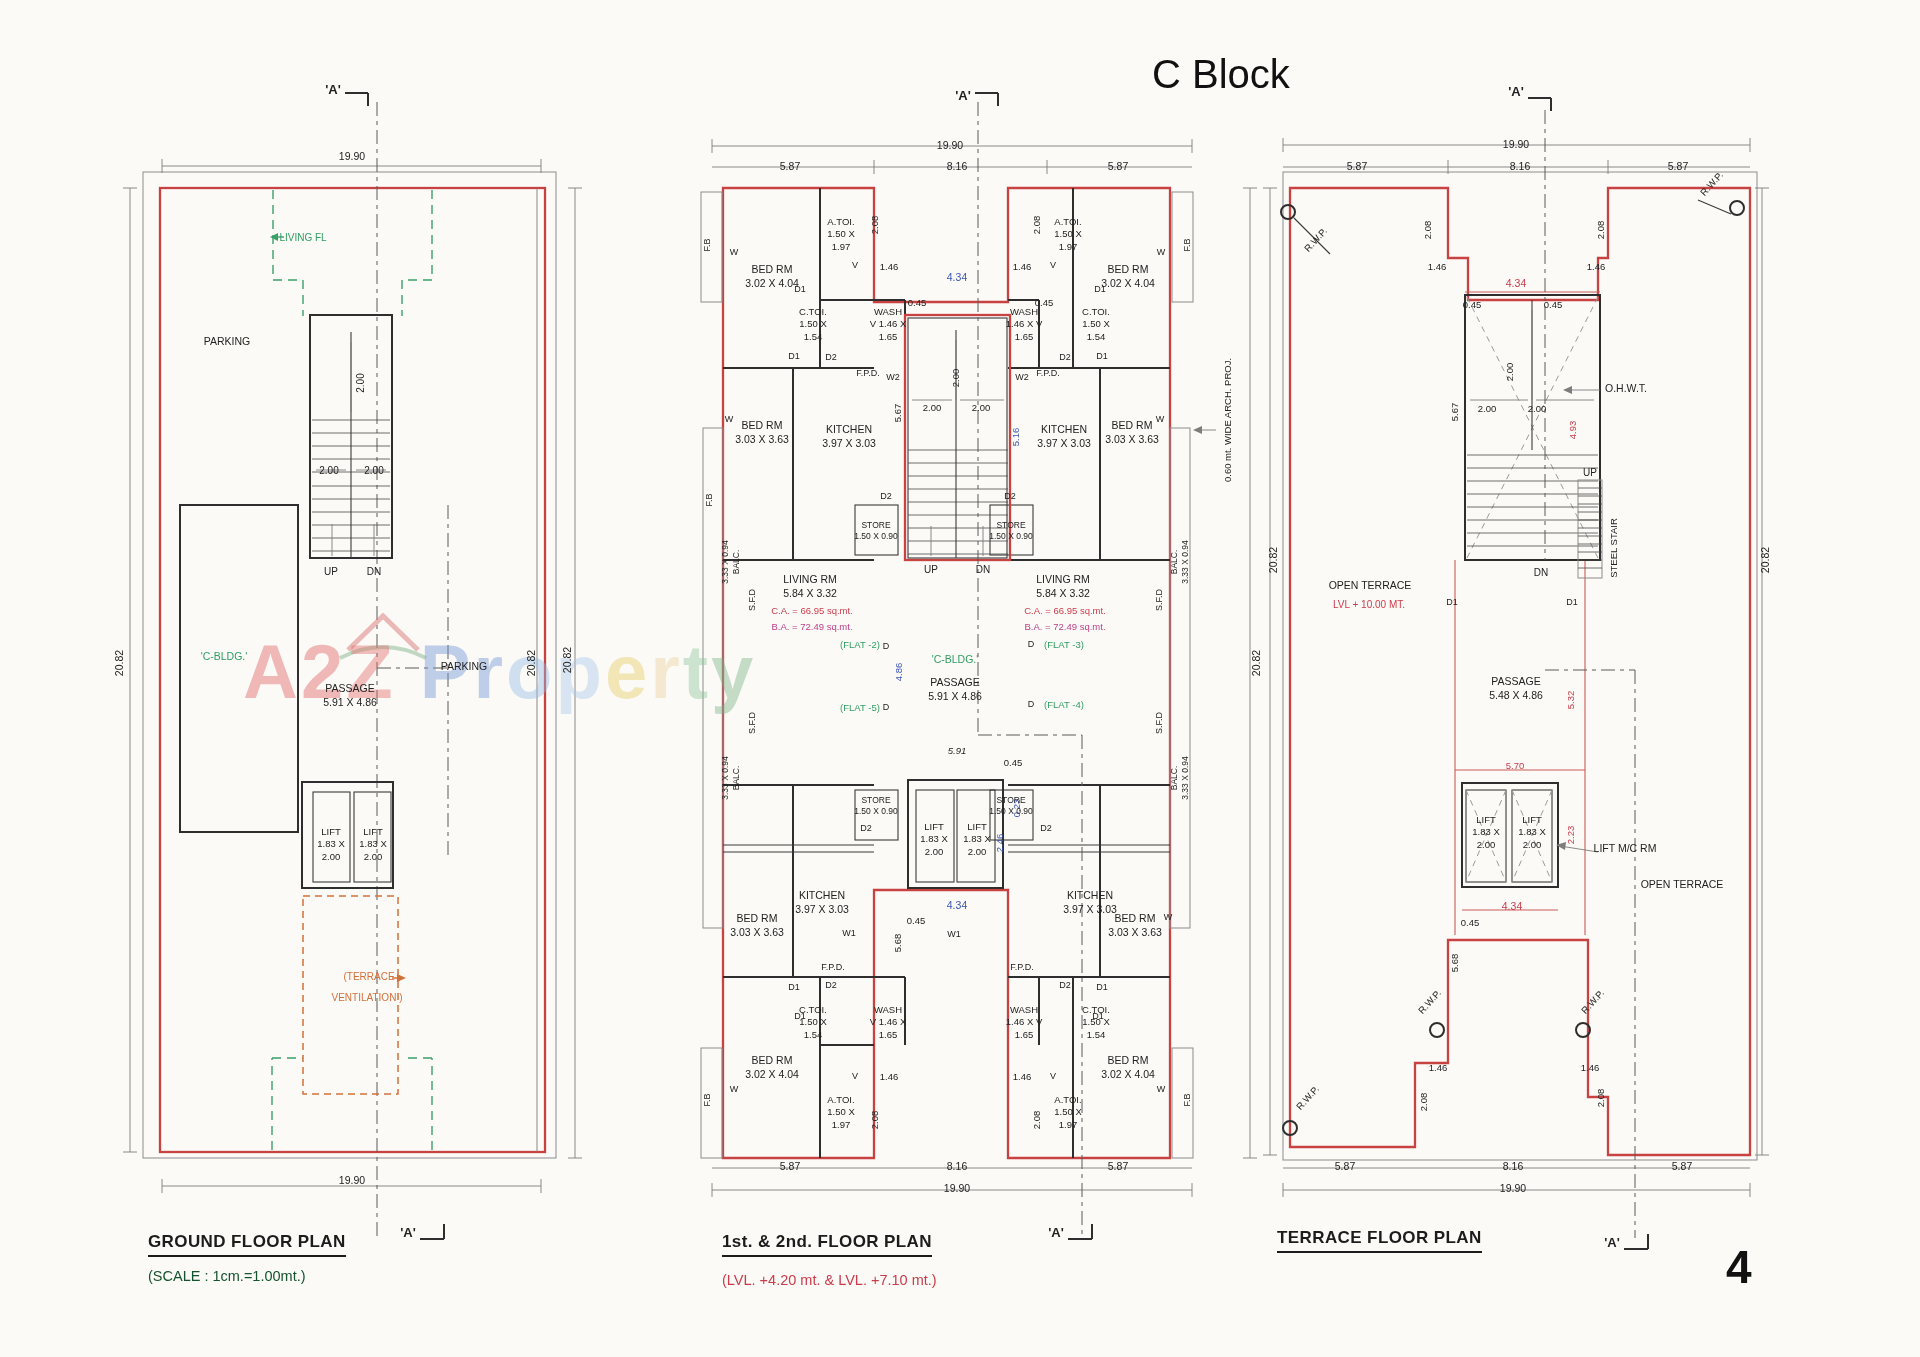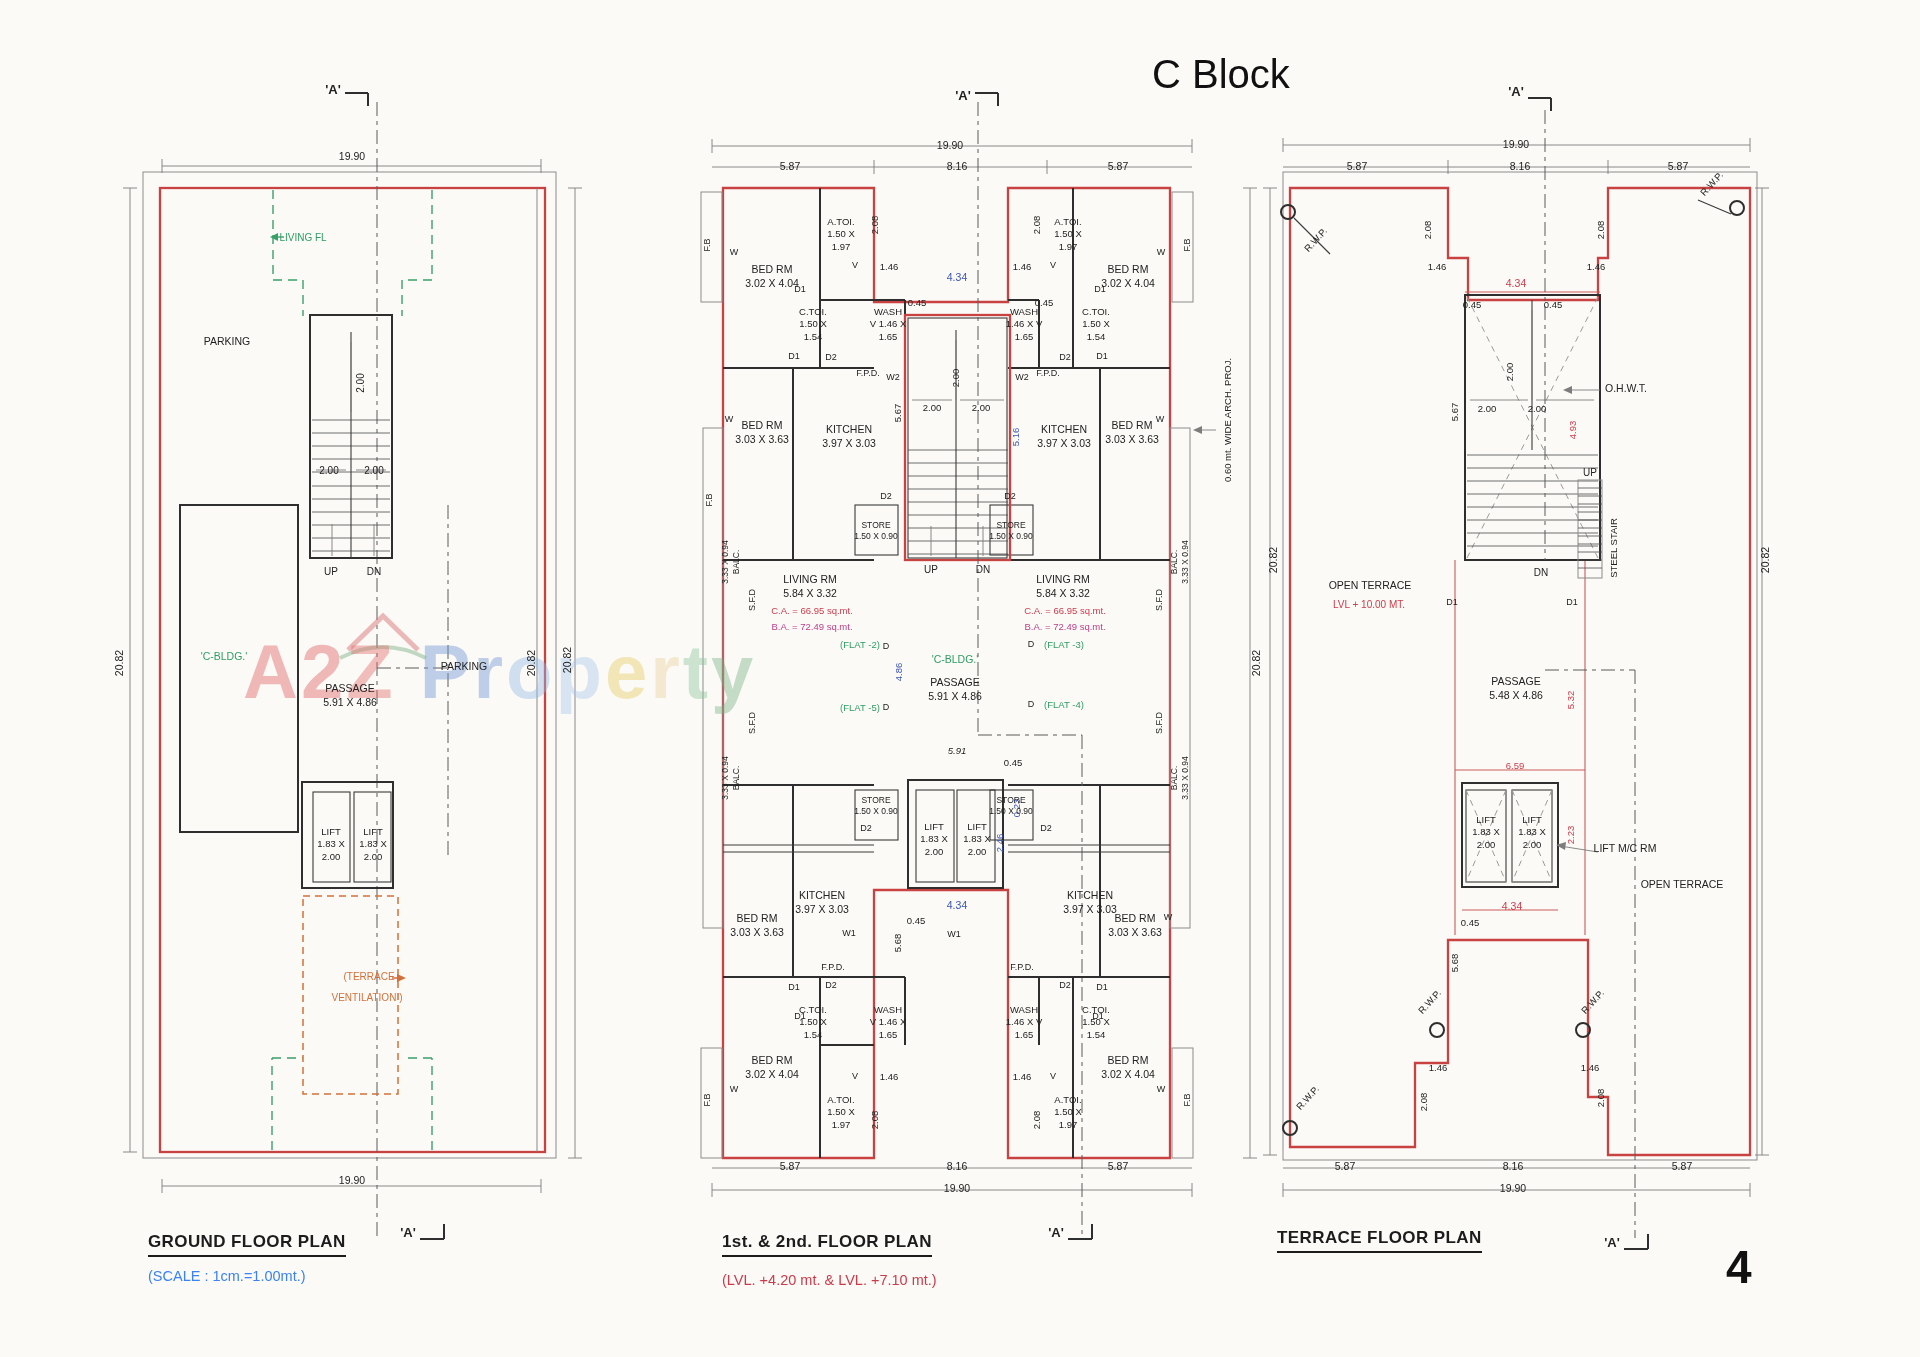--- a/index.html
+++ b/index.html
@@ -15,21 +15,21 @@
   .dim{stroke:#7d7d7d;fill:none;stroke-width:.9;}
   .sec{stroke:#5a5a5a;fill:none;stroke-width:1;stroke-dasharray:14 5 4 5;}
   .grn{stroke:#3aa06a;fill:none;stroke-width:1.4;stroke-dasharray:9 6;}
   .org{stroke:#d3703a;fill:none;stroke-width:1.5;stroke-dasharray:7 5;}
   .dashg{stroke:#9a9a9a;fill:none;stroke-width:1;stroke-dasharray:6 5;}
   #labels{position:absolute;left:0;top:0;width:100%;height:100%;z-index:4;}
   .lbl{position:absolute;transform:translate(-50%,-50%);color:#222;white-space:pre-line;
        text-align:center;line-height:1.3;}
   .title{position:absolute;z-index:4;font-weight:bold;color:#1c1c1c;
          border-bottom:2.5px solid #1c1c1c;padding-bottom:3px;letter-spacing:.4px;}
-  .subtitle{position:absolute;z-index:4;color:#3b82f6;}
+  .subtitle{position:absolute;z-index:4;color:#14532d;}
   #heading{position:absolute;z-index:4;color:#111;font-size:40px;}
   #page-num{position:absolute;z-index:4;color:#111;font-size:46px;font-weight:bold;}
   #brand{position:absolute;left:243px;top:628px;z-index:3;font-size:76px;font-weight:bold;
          letter-spacing:3px;opacity:.42;white-space:nowrap;}
   #site-mark{position:absolute;left:893px;top:1080px;z-index:3;font-size:46px;font-weight:bold;
          letter-spacing:7px;color:rgba(172,172,172,.55);white-space:nowrap;}
 </style>
 </head>
 <body>
 
@@ -418,21 +418,21 @@
       <span class="lbl" style="left: 1590px; top: 472px; font-size: 10px; color: rgb(34, 34, 34); transform: translate(-50%, -50%);">UP</span>
       <span class="lbl" style="left: 1614px; top: 548px; font-size: 9.5px; color: rgb(34, 34, 34); transform: translate(-50%, -50%) rotate(-90deg);">STEEL STAIR</span>
       <span class="lbl" style="left: 1541px; top: 572px; font-size: 10px; color: rgb(34, 34, 34); transform: translate(-50%, -50%);">DN</span>
       <span class="lbl" style="left: 1370px; top: 586px; font-size: 10.5px; color: rgb(34, 34, 34); transform: translate(-50%, -50%);">OPEN TERRACE</span>
       <span class="lbl" style="left: 1369px; top: 604px; font-size: 10px; color: rgb(204, 59, 74); transform: translate(-50%, -50%);">LVL + 10.00 MT.</span>
       <span class="lbl" style="left: 1452px; top: 603px; font-size: 9px; color: rgb(34, 34, 34); transform: translate(-50%, -50%);">D1</span>
       <span class="lbl" style="left: 1572px; top: 603px; font-size: 9px; color: rgb(34, 34, 34); transform: translate(-50%, -50%);">D1</span>
       <span class="lbl" style="left: 1516px; top: 689px; font-size: 10.5px; color: rgb(34, 34, 34); transform: translate(-50%, -50%);">PASSAGE
 5.48 X 4.86</span>
       <span class="lbl" style="left: 1571px; top: 700px; font-size: 9.5px; color: rgb(204, 59, 74); transform: translate(-50%, -50%) rotate(-90deg);">5.32</span>
-      <span class="lbl" style="left: 1515px; top: 766px; font-size: 9.5px; color: rgb(204, 59, 74); transform: translate(-50%, -50%);">6.59</span>
+      <span class="lbl" style="left: 1515px; top: 766px; font-size: 9.5px; color: rgb(204, 59, 74); transform: translate(-50%, -50%);">5.70</span>
       <span class="lbl" style="left: 1486px; top: 833px; font-size: 9.5px; color: rgb(34, 34, 34); transform: translate(-50%, -50%);">LIFT
 1.83 X
 2.00</span>
       <span class="lbl" style="left: 1532px; top: 833px; font-size: 9.5px; color: rgb(34, 34, 34); transform: translate(-50%, -50%);">LIFT
 1.83 X
 2.00</span>
       <span class="lbl" style="left: 1571px; top: 835px; font-size: 9.5px; color: rgb(204, 59, 74); transform: translate(-50%, -50%) rotate(-90deg);">2.23</span>
       <span class="lbl" style="left: 1625px; top: 849px; font-size: 10.5px; color: rgb(34, 34, 34); transform: translate(-50%, -50%);">LIFT M/C RM</span>
       <span class="lbl" style="left: 1682px; top: 885px; font-size: 10.5px; color: rgb(34, 34, 34); transform: translate(-50%, -50%);">OPEN TERRACE</span>
       <span class="lbl" style="left: 1512px; top: 907px; font-size: 10.5px; color: rgb(204, 59, 74); transform: translate(-50%, -50%);">4.34</span>

